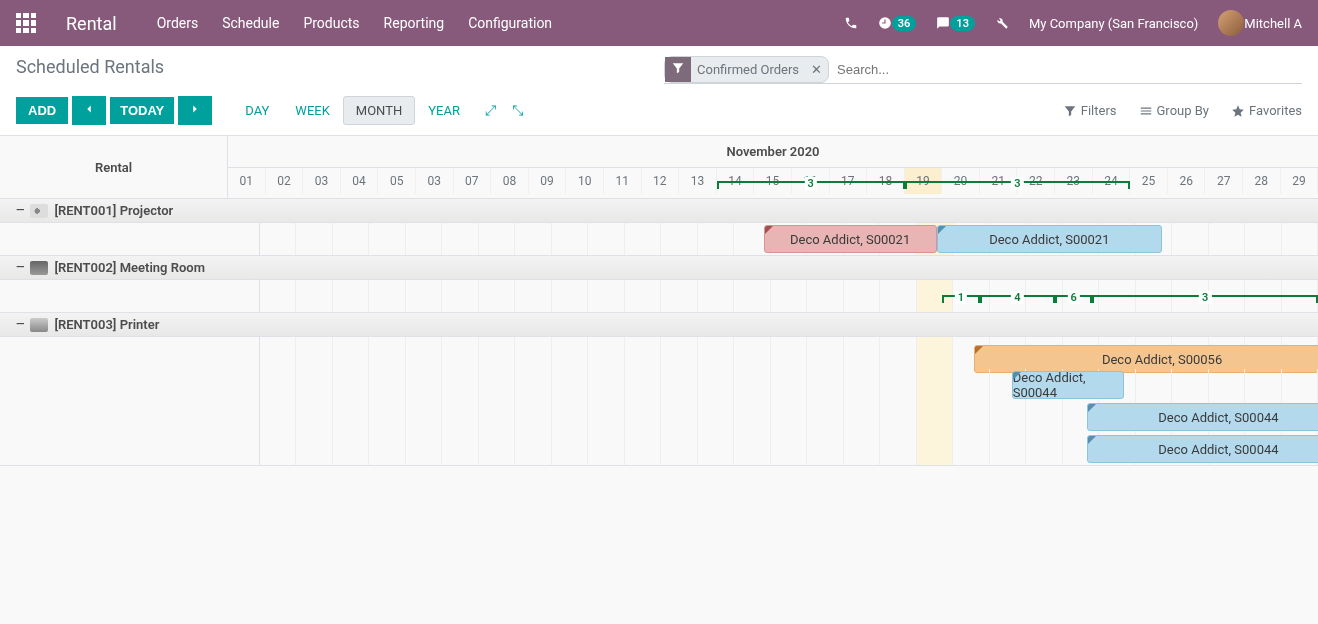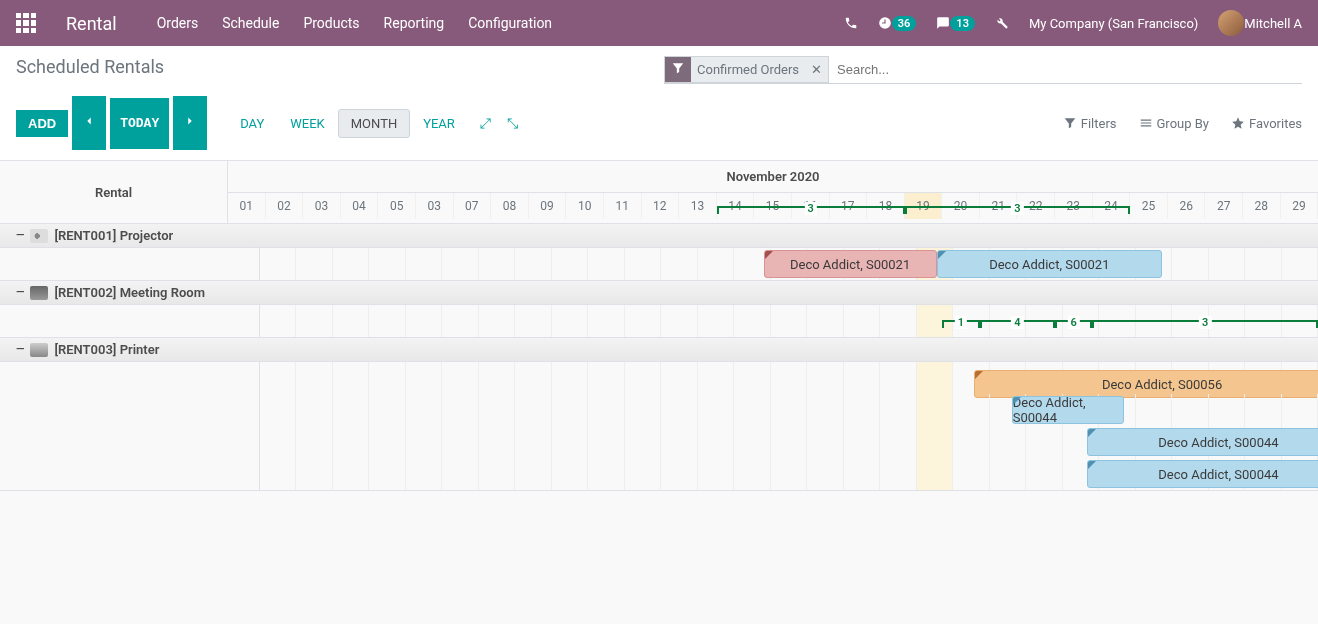--- a/index.html
+++ b/index.html
@@ -15,30 +15,30 @@
 .nav-right { margin-left: auto; display: flex; align-items: center; gap: 20px; }
 .nav-icon { cursor: pointer; display: flex; align-items: center; }
 .badge { background: #00a09d; color: #fff; border-radius: 10px; padding: 1px 6px; font-size: 11px; font-weight: 600; }
 .avatar { width: 26px; height: 26px; border-radius: 50%; background: linear-gradient(135deg,#d4a373,#8b5a3c); }
 
 
 .control-panel { background: #fff; border-bottom: 1px solid #dee2e6; }
 .cp-top { display: flex; align-items: flex-start; padding: 10px 16px 6px; }
 .page-title { font-size: 18px; color: #6c757d; font-weight: 400; }
 .search-box { margin-left: auto; display: flex; align-items: center; border-bottom: 1px solid #ced4da; width: 638px; }
-.filter-chip { display: flex; align-items: center; background: #e9ecef; border: 1px solid #ced4da; border-radius: 0; margin-right: 4px; }
+.filter-chip { display: flex; align-items: center; background: #e9ecef; border: 1px solid #ced4da; border-radius: 8px; margin-right: 4px; }
 .chip-icon { background: #7d6a7a; color: #fff; padding: 4px 6px; }
 .chip-text { padding: 4px 6px; color: #6c757d; }
 .chip-close { padding: 4px 6px; cursor: pointer; color: #6c757d; }
 .search-input { border: none; outline: none; flex: 1; font-size: 13px; padding: 4px; color: #6c757d; }
 
 .cp-bottom { display: flex; align-items: center; padding: 6px 16px 10px; }
 .btn { border: none; padding: 6px 12px; cursor: pointer; font-size: 13px; }
 .btn-primary { background: #00a09d; color: #fff; font-weight: 600; }
-.btn-nav { background: #00a09d; color: #fff; padding: 18px 10px; margin-left: 4px; font-family: Liberation Mono, monospace; }
+.btn-nav { background: #00a09d; color: #fff; padding: 6px 10px; margin-left: 4px; }
 .btn-nav:first-of-type { margin-left: 16px; }
 .scale-tabs { margin-left: 20px; display: flex; }
 .scale-tab { padding: 6px 12px; color: #00a09d; cursor: pointer; border: 1px solid transparent; }
 .scale-tab.active { background: #e9ecef; border-color: #ced4da; color: #4c4c4c; border-radius: 3px; }
 .expand-icons { margin-left: 12px; display: flex; gap: 16px; color: #00a09d; }
 .expand-icons span { cursor: pointer; font-size: 14px; }
 .search-options { margin-left: auto; display: flex; gap: 22px; color: #6c757d; }
 .search-opt { cursor: pointer; display: flex; align-items: center; gap: 4px; }
 
 

